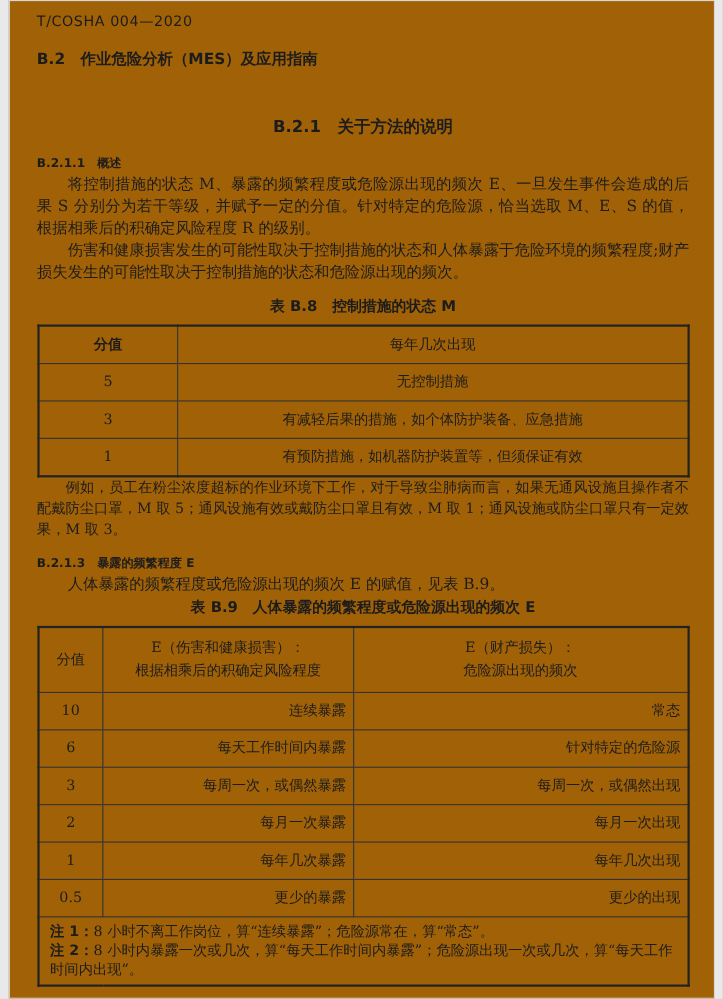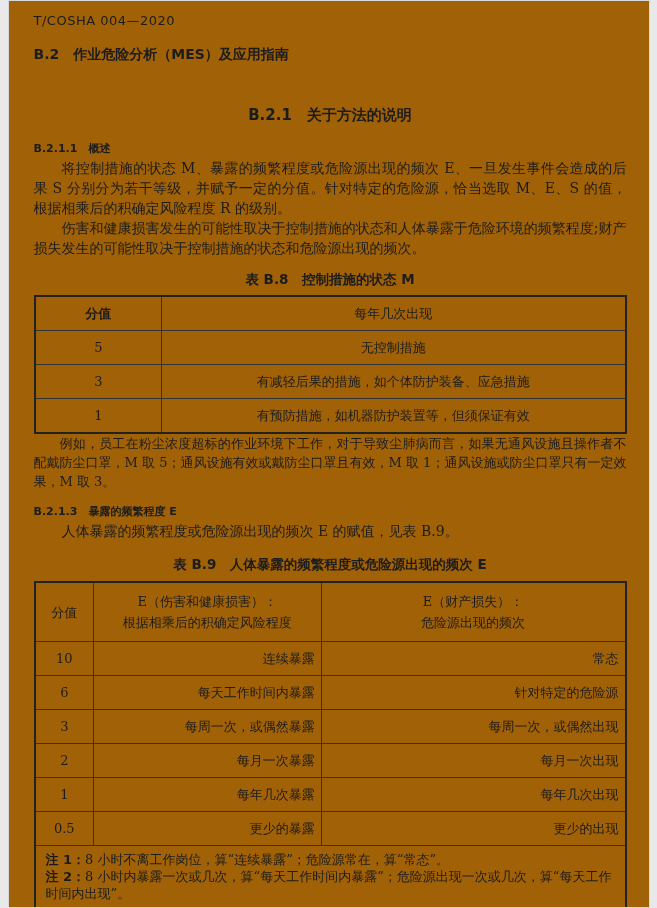--- a/index.html
+++ b/index.html
@@ -19,21 +19,21 @@
   .h1{margin-top:14px;font-size:14px;line-height:18px;}
   .h2{margin-top:43px;font-size:15px;line-height:18px;text-align:center;}
   .h3{margin-top:16px;font-size:11px;line-height:18px;}
   p.body{margin:0;text-indent:2em;text-align:justify;}
   .p-first{margin-top:5px;}
   .caption{
     text-align:center;font-size:13.5px;line-height:18px;
     font-family:"DejaVu Sans","Liberation Sans",sans-serif;font-weight:bold;
   }
   .cap-b8{margin-top:12px;}
-  .cap-b9{margin-top:14px;}
+  .cap-b9{margin-top:2px;}
   table{width:100%;border-collapse:collapse;table-layout:fixed;}
   .tbl{border:2px solid #222;}
   .tbl td{border:1px solid #333;font-size:13px;line-height:17px;
     text-align:center;vertical-align:middle;padding:8px 6px;box-sizing:border-box;}
   .tbl-b8{margin-top:7px;}
   .tbl-b8 td{height:24px;}
   .tbl-b8 tr.hd td{height:28px;}
   .tbl-b8 .c1{width:21.5%;}
   .tbl-b9{margin-top:8px;}
   .tbl-b9 .c1{width:10%;}

